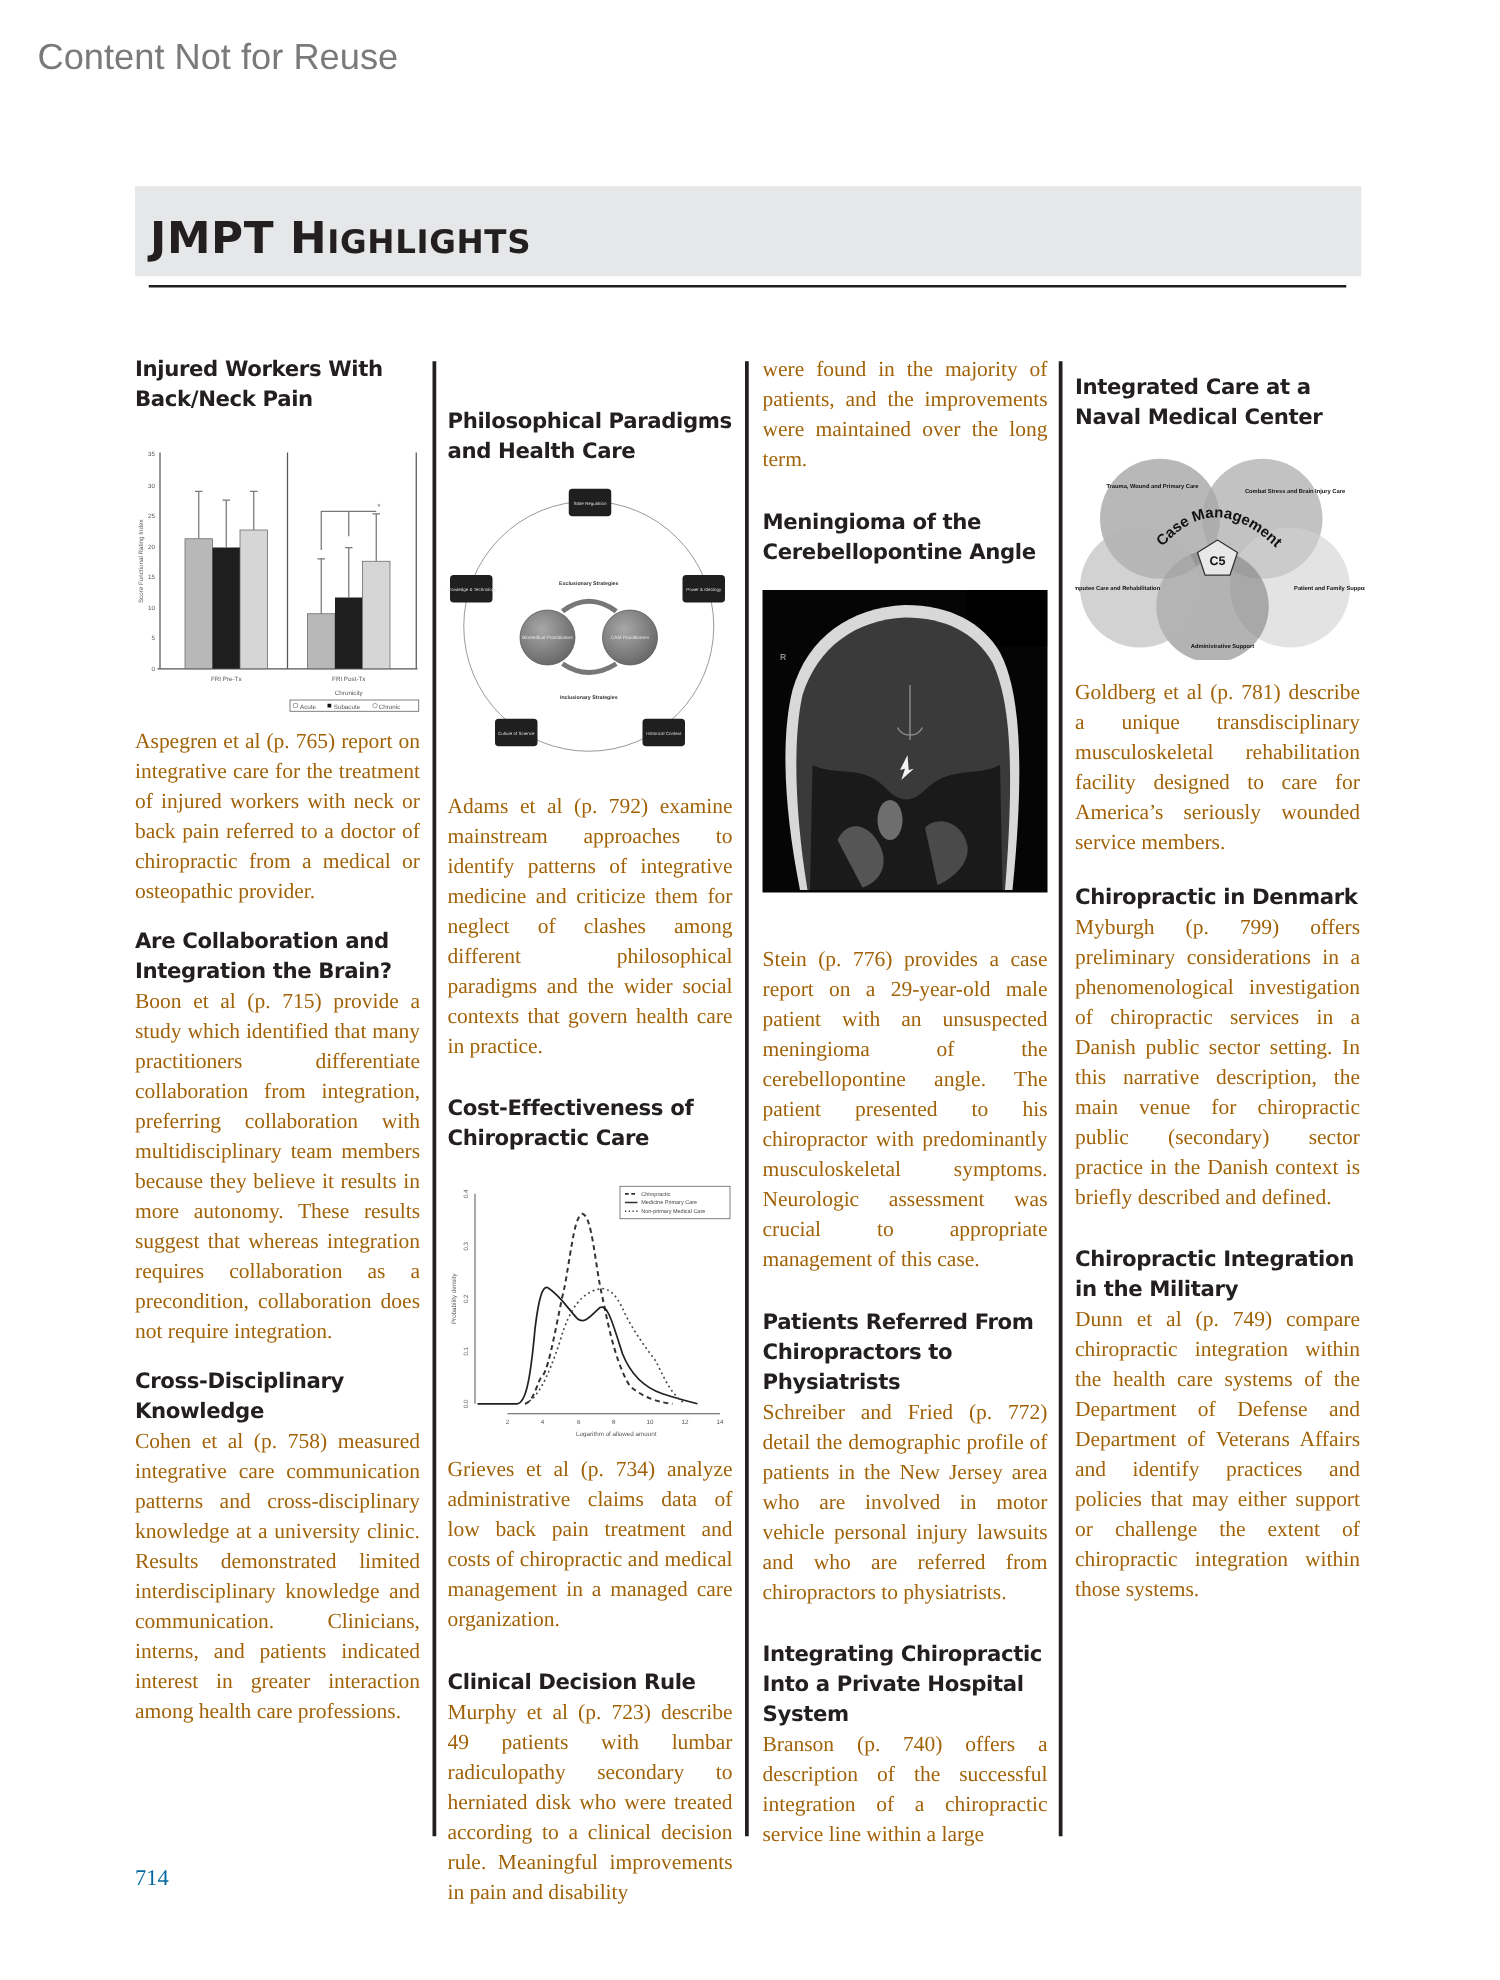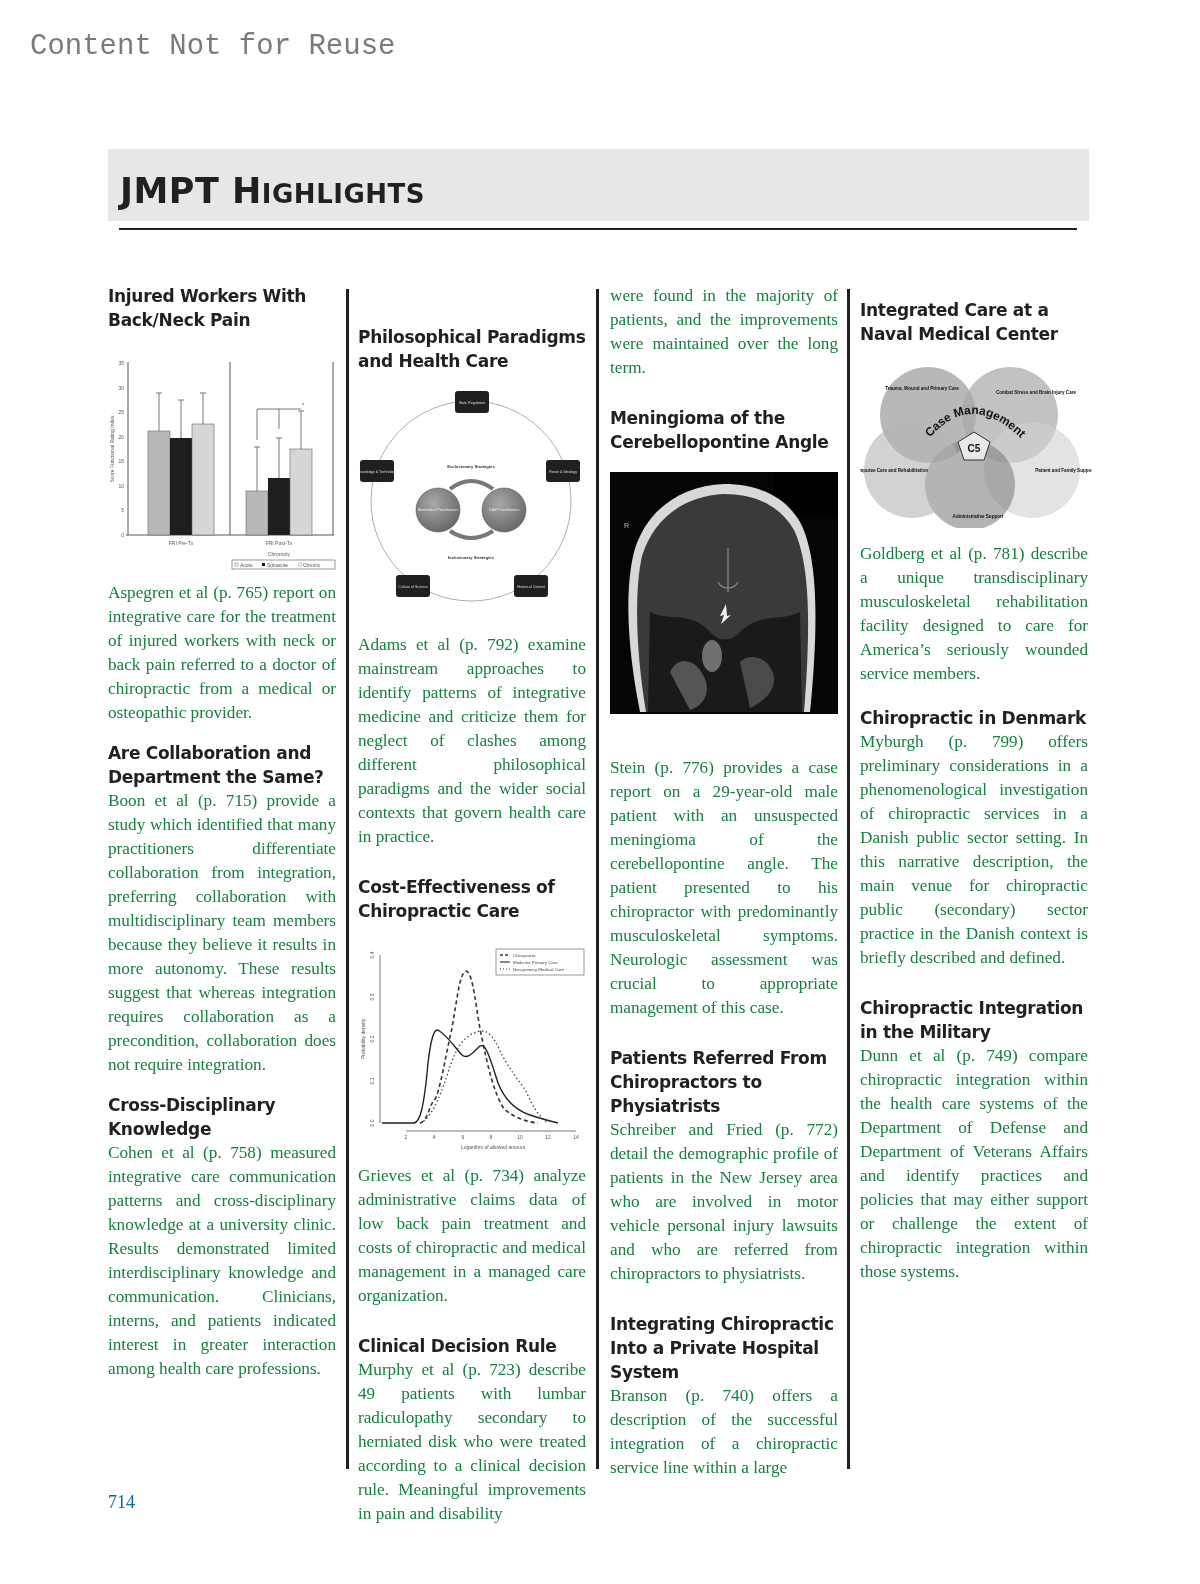--- a/index.html
+++ b/index.html
@@ -1,32 +1,32 @@
 <!DOCTYPE html>
 <html><head>
 <meta charset="utf-8">
 <style>
   html, body { margin: 0; padding: 0; background: #ffffff; }
   body { width: 1200px; height: 1584px; position: relative; overflow: hidden; font-family: "Liberation Serif", serif; color: #333333; }
-  .watermark { position: absolute; left: 30px; top: 30px; font-family: Liberation Mono, monospace; font-size: 29px; color: #7a7a7a; }
+  .watermark { position: absolute; left: 30px; top: 30px; font-family: Liberation Sans, sans-serif; font-size: 29px; color: #7a7a7a; }
   .banner { position: absolute; left: 108px; top: 149px; width: 981px; height: 72px; background: #e6e7e8; }
   .banner-title { position: absolute; left: 12px; top: 22px; font-family: "DejaVu Sans", sans-serif; font-weight: bold; font-size: 35px; color: #231f20; letter-spacing: 0.5px; }
   .banner-title .sc { font-size: 26px; }
   .banner-rule { position: absolute; left: 11px; right: 12px; top: 79px; height: 2px; background: #231f20; }
   .col { position: absolute; top: 284px; width: 228px; }
   .col1 { left: 108px; }
   .col2 { left: 358px; margin-top: 41px; }
   .col3 { left: 610px; }
   .col4 { left: 860px; }
   .vrule { position: absolute; top: 289px; width: 3px; height: 1180px; background: #231f20; }
   .vrule.r1 { left: 346px; }
   .vrule.r2 { left: 596px; }
   .vrule.r3 { left: 847px; }
   h3 { font-family: "DejaVu Sans", sans-serif; font-size: 17px; font-weight: bold; color: #231f20; margin: 0; line-height: 24px; letter-spacing: -0.3px; }
-  p { margin: 0; font-size: 17.2px; line-height: 24px; text-align: justify; color: #15803d; }
+  p { margin: 0; font-size: 17.2px; line-height: 24px; text-align: justify; color: #a16207; }
   .gap { height: 22px; }
   .fig { position: relative; }
   .pagenum { position: absolute; left: 108px; top: 1492px; font-size: 18px; color: #0369a1; }
   svg text { font-family: "Liberation Sans", sans-serif; }
 </style>
 </head>
 <body>
 
 <div class="watermark">Content Not for Reuse</div>
 
@@ -94,21 +94,21 @@
           <text x="132" y="213">Acute</text>
         <rect x="154" y="209" width="3" height="3" fill="#111"></rect>
           <text x="159" y="213">Subacute</text>
         <circle cx="192" cy="210.5" r="1.8" fill="#fff" stroke="#555" stroke-width="0.4"></circle>
           <text x="195" y="213">Chronic</text>
       </g>
     </svg>
   </div>
   <p style="margin-top:-8px;">Aspegren et al (p. 765) report on integrative care for the treatment of injured workers with neck or back pain referred to a doctor of chiropractic from a medical or osteopathic provider.</p>
   <div class="gap"></div>
-  <h3 style="margin-top:-6px;">Are Collaboration and Department the Same?</h3>
+  <h3 style="margin-top:-6px;">Are Collaboration and Integration the Brain?</h3>
   <p>Boon et al (p. 715) provide a study which identified that many practitioners differentiate collaboration from integration, preferring collaboration with multidisciplinary team members because they believe it results in more autonomy. These results suggest that whereas integration requires collaboration as a precondition, collaboration does not require integration.</p>
   <div class="gap"></div>
   <h3 style="margin-top:-6px;">Cross-Disciplinary Knowledge</h3>
   <p>Cohen et al (p. 758) measured integrative care communication patterns and cross-disciplinary knowledge at a university clinic. Results demonstrated limited interdisciplinary knowledge and communication. Clinicians, interns, and patients indicated interest in greater interaction among health care professions.</p>
 </div>
 
 <div class="col col2">
   <h3>Philosophical Paradigms and Health Care</h3>
   <div class="fig" style="margin-top:12px;height:232px;">
     <svg width="228" height="232" viewBox="0 0 228 232">

